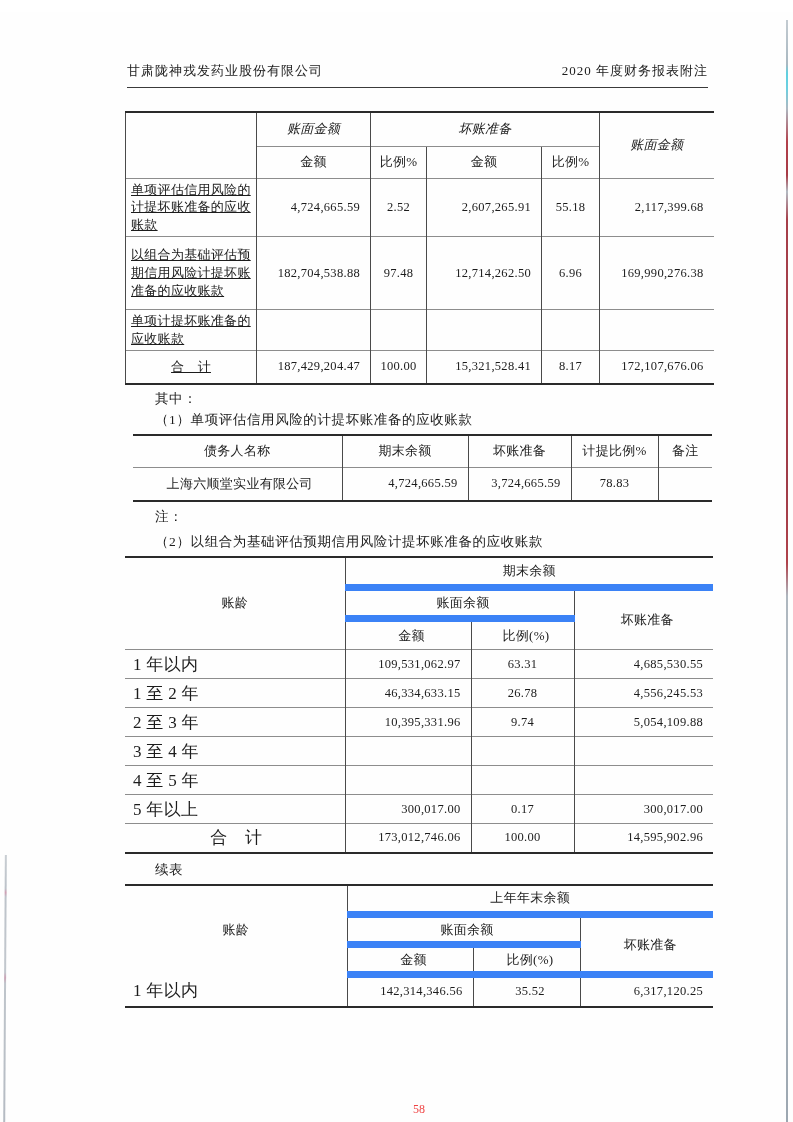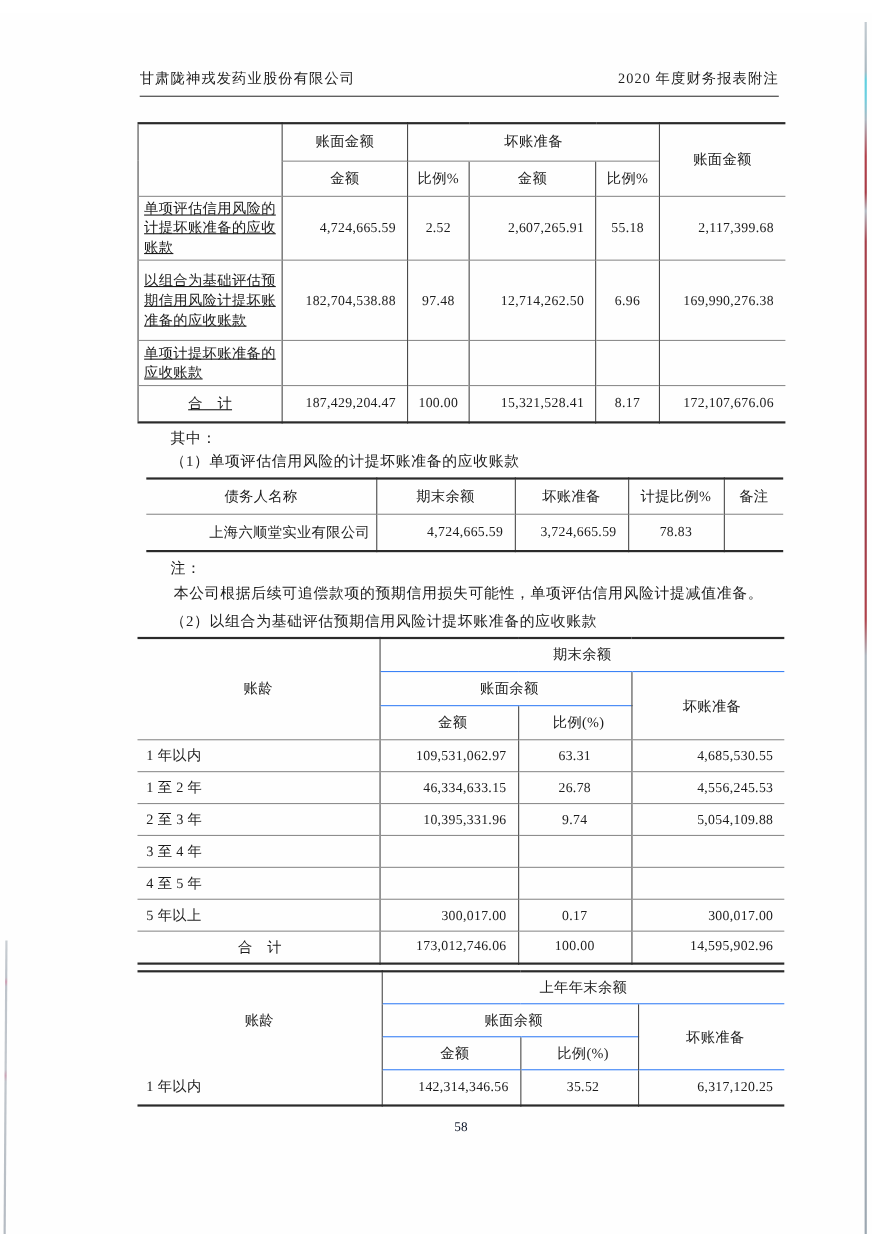--- a/index.html
+++ b/index.html
@@ -41,47 +41,47 @@
     border-top:2px solid #2a2a2a; border-bottom:2px solid #2a2a2a;
   }
   th, td { font-weight:normal; padding:2px 5px; overflow:hidden; }
   th { text-align:center; font-size:13px; }
 
   
   .t1 { width:588px; margin-top:1px; }
   .t1 th, .t1 td { border-left:1px solid #4a4a4a; }
   .t1 .hr2 th, .t1 tbody td { border-top:1px solid #8d8d8d; }
   .t1 tbody td.rowlabel { text-align:left; line-height:1.38; font-size:13px;text-decoration:underline; }
-  .t1 tr.h1-row { height:34px; } .t1 tr.h2-row { height:32px; }
+  .t1 tr.h1-row { height:34px;font-style:italic; } .t1 tr.h2-row { height:32px; }
   .t1 tr.r1 { height:57px; } .t1 tr.r2 { height:73px; }
   .t1 tr.r3 { height:38px; } .t1 tr.r4 { height:33px; }
   .t1 tr.r4 td.rowlabel { text-align:center; }
 
   
   .t2 { width:579px; margin-left:8px; margin-top:5px; }
   .t2 th + th, .t2 td + td { border-left:1px solid #4a4a4a; }
   .t2 tbody td { border-top:1px solid #8d8d8d; }
   .t2 tr { height:33px; }
-  .t2 td.debtor { text-align:right; padding-left:10px; font-size:13px; }
+  .t2 td.debtor { text-align:center; padding-left:10px; font-size:13px; }
 
   .t3, .t4 { width:588px; margin-top:5px; }
   .t3 th.vl, .t3 td.vl, .t4 th.vl, .t4 td.vl { border-left:1px solid #4a4a4a; }
-  .t3 .hsep, .t4 .hsep { border-top:1px solid #3b82f6;padding-left:12px; }
+  .t3 .hsep, .t4 .hsep { border-top:7px solid #3b82f6;padding-left:12px; }
   .t3 tbody td { border-top:1px solid #8d8d8d; }
   .t3 thead tr { height:31px; } .t3 tbody tr { height:29px; }
   .t4 thead tr { height:30px; } .t4 tbody tr { height:32px; }
-  .t3 td.aging, .t4 td.aging { text-align:left; padding-left:8px; font-size:13px; }
+  .t3 td.aging, .t4 td.aging { text-align:left; padding-left:8px; font-size:17px; }
   .t3 tr.total td.aging { text-align:center; }
 
   .num { text-align:right; padding-right:10px; }
   .pct { text-align:center; }
 
   .page-footer {
-    position:absolute; top:1005px; left:125px; width:588px;
-    text-align:center; font-size:12px; color:#0f172a;
+    position:absolute; top:1090px; left:125px; width:588px;
+    text-align:center; font-size:12px; color:#ef4444;
   }
 </style>
 </head>
 <body>
 
 <div class="page">
   <div class="edge-right"></div>
   <div class="edge-left"></div>
 
   <div class="doc-header">
@@ -175,21 +175,20 @@
           <td class="debtor">上海六顺堂实业有限公司</td>
           <td class="num">4,724,665.59</td>
           <td class="num">3,724,665.59</td>
           <td class="pct">78.83</td>
           <td></td>
         </tr>
       </tbody>
     </table>
 
     <p class="indent" style="margin-top:6px">注：</p>
-    <p class="note-text" style="margin-top:5px">本公司根据后续可追偿款项的预期信用损失可能性，单项评估信用风险计提减值准备。</p>
     <p class="indent" style="margin-top:7px">（2）以组合为基础评估预期信用风险计提坏账准备的应收账款</p>
 
     <table class="t3">
       <colgroup>
           <col style="width:220px">
           <col style="width:126px">
           <col style="width:103px">
           <col style="width:139px">
         </colgroup>
       <thead>
@@ -245,20 +244,21 @@
         </tr>
         <tr class="total">
           <td class="aging">合　计</td>
           <td class="num vl">173,012,746.06</td>
           <td class="pct vl">100.00</td>
           <td class="num vl">14,595,902.96</td>
         </tr>
       </tbody>
     </table>
 
+    <p class="indent" style="margin-top:7px">续表</p>
 
     <table class="t4">
       <colgroup>
           <col style="width:222px">
           <col style="width:126px">
           <col style="width:107px">
           <col style="width:133px">
         </colgroup>
       <thead>
         <tr>

